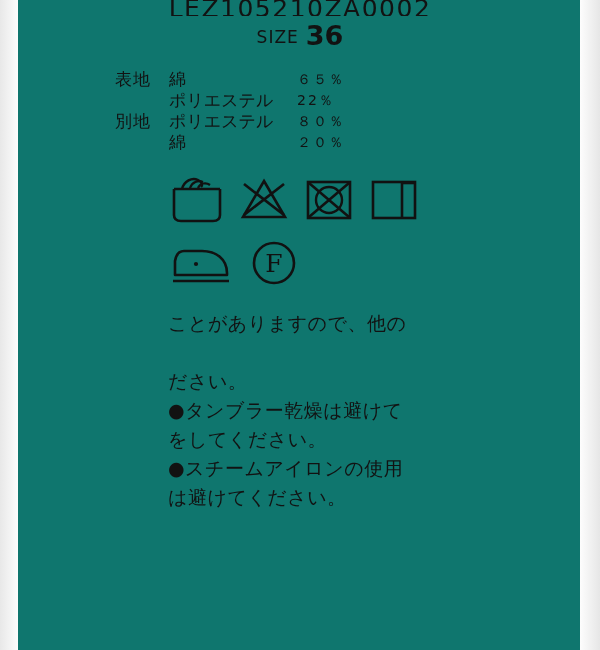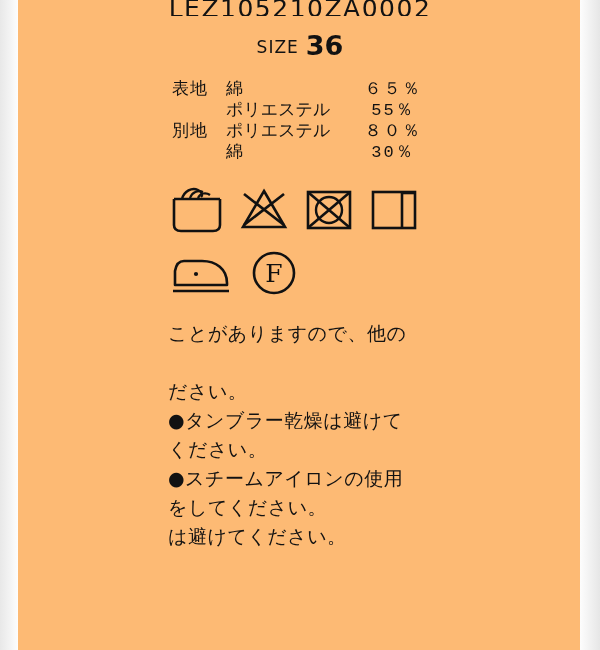--- a/index.html
+++ b/index.html
@@ -11,21 +11,21 @@
     width: 600px;
     height: 650px;
     overflow: hidden;
     font-family: "DejaVu Sans", sans-serif;
     color: #121212;
   }
   .label {
     position: relative;
     width: 600px;
     height: 650px;
-    background: #fdba74;
+    background: #0f766e;
     box-sizing: border-box;
   }
   .edge-left {
     position: absolute;
     left: 0; top: 0;
     width: 18px; height: 650px;
     background: linear-gradient(to right, #e8e8e8, #fdfdfd);
   }
   .edge-right {
     position: absolute;
@@ -43,57 +43,56 @@
     text-align: center;
     font-size: 25px;
     letter-spacing: 1.5px;
     margin-top: -6px;
     height: 22px;
     overflow: hidden;
     font-family: "DejaVu Sans", sans-serif;
   }
   .size-line {
     text-align: center;
-    margin-top: 14px;
+    margin-top: 4px;
     font-size: 17px;
     letter-spacing: 1px;
   }
   .size-line .size-value {
     font-size: 27px;
     font-weight: bold;
     letter-spacing: 0;
     margin-left: 7px;
     vertical-align: -2px;
   }
   .fabric-table {
     margin-top: 18px;
-    margin-left: 112px;
+    margin-left: 55px;
     font-size: 17px;
     line-height: 21px;
     border-collapse: collapse;
-    font-family: Liberation Mono, monospace;
   }
   .fabric-table td {
     padding: 0;
     vertical-align: top;
     white-space: nowrap;
   }
   .col-type {
     width: 54px;
     letter-spacing: 1px;
   }
   .col-mat {
     width: 128px;
     letter-spacing: 0px;
   }
   .col-pct {
-    text-align: center;
+    text-align: left;
     width: 78px;
     letter-spacing: 2px;
-    font-size: 17px;
+    font-size: 14px;
   }
   .symbols-row {
     margin-top: 20px;
     margin-left: 110px;
     display: flex;
     align-items: flex-end;
     gap: 15px;
     height: 52px;
   }
   .symbols-row2 {
@@ -143,31 +142,31 @@
     <table class="fabric-table">
       <tbody>
           <tr>
         <td class="col-type">表地</td>
         <td class="col-mat">綿</td>
         <td class="col-pct">６５％</td>
       </tr>
       <tr>
         <td class="col-type"></td>
         <td class="col-mat">ポリエステル</td>
-        <td class="col-pct">55％</td>
+        <td class="col-pct">22％</td>
       </tr>
       <tr>
         <td class="col-type">別地</td>
         <td class="col-mat">ポリエステル</td>
         <td class="col-pct">８０％</td>
       </tr>
       <tr>
         <td class="col-type"></td>
         <td class="col-mat">綿</td>
-        <td class="col-pct">30％</td>
+        <td class="col-pct">２０％</td>
       </tr>
     </tbody>
       </table>
 
     <div class="symbols-row">
 
       <svg class="sym" width="54" height="50" viewBox="0 0 54 50">
         <path d="M4 14 L4 40 Q4 46 11 46 L43 46 Q50 46 50 40 L50 14" fill="none" stroke="#111" stroke-width="2.6"></path>
         <path d="M4 14 L50 14" fill="none" stroke="#111" stroke-width="2.6"></path>
         <path d="M12 14 C14 6 22 2 28 5 C32 7 33 10 31 12" fill="none" stroke="#111" stroke-width="2.4"></path>
@@ -206,21 +205,20 @@
         <circle cx="24" cy="24" r="20" fill="none" stroke="#111" stroke-width="2.6"></circle>
         <text x="24" y="33" text-anchor="middle" font-family="DejaVu Serif, serif" font-size="25" fill="#111">F</text>
       </svg>
     </div>
 
     <div class="notes clipped">
       <div class="note-line">ことがありますので、他の</div>
       <div class="gap-line"></div>
       <div class="note-line">ださい。</div>
       <div class="note-line">●タンブラー乾燥は避けて</div>
-      <div class="note-line">ください。</div>
+      <div class="note-line">をしてください。</div>
       <div class="note-line">●スチームアイロンの使用</div>
-      <div class="note-line">をしてください。</div>
       <div class="note-line">は避けてください。</div>
 
     </div>
 
   </div>
 </div>
 
 </body></html>

